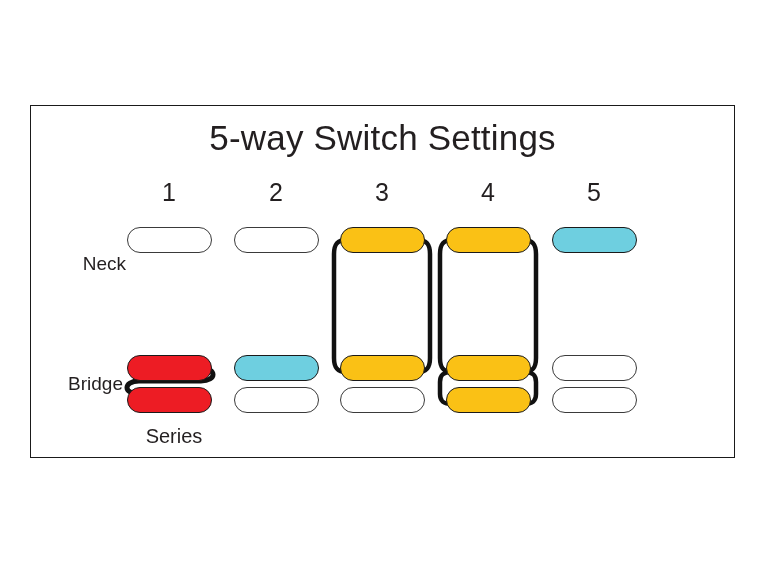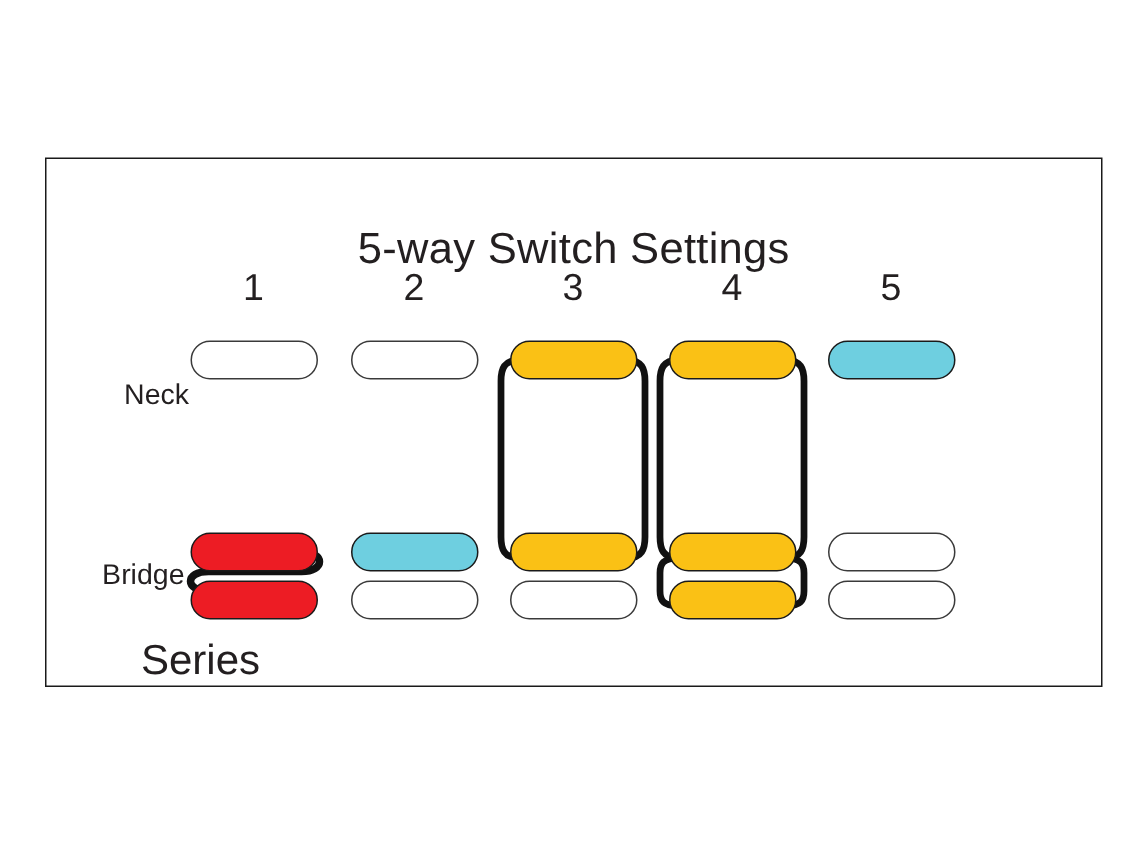--- a/index.html
+++ b/index.html
@@ -26,26 +26,25 @@
     box-sizing: border-box;
     background: #ffffff;
   }
 
   #diagram-title {
     position: absolute;
     left: 0;
     top: 14px;
     width: 100%;
     text-align: center;
-    font-size: 29px;
+    font-size: 35px;
     font-weight: 400;
     letter-spacing: 0.2px;
     color: #231f20;
     line-height: 1;
-    margin-top: 32px;
   }
 
   .column-number {
     position: absolute;
     top: 74px;
     width: 40px;
     margin-left: -20px;
     text-align: center;
     font-size: 25px;
     color: #231f20;
@@ -94,22 +93,22 @@
   }
   .coil.filled {
     background: #fac115;
     border: 1.8px solid #1a1a1a;
   }
 
   .annotation {
     position: absolute;
     width: 160px;
     margin-left: -80px;
-    text-align: left;
-    font-size: 28px;
+    text-align: center;
+    font-size: 20px;
     color: #231f20;
     line-height: 1;
   }
 </style>
 </head>
 <body>
 
 <div id="diagram-frame">
 
   <div id="diagram-title">5-way Switch Settings</div>

